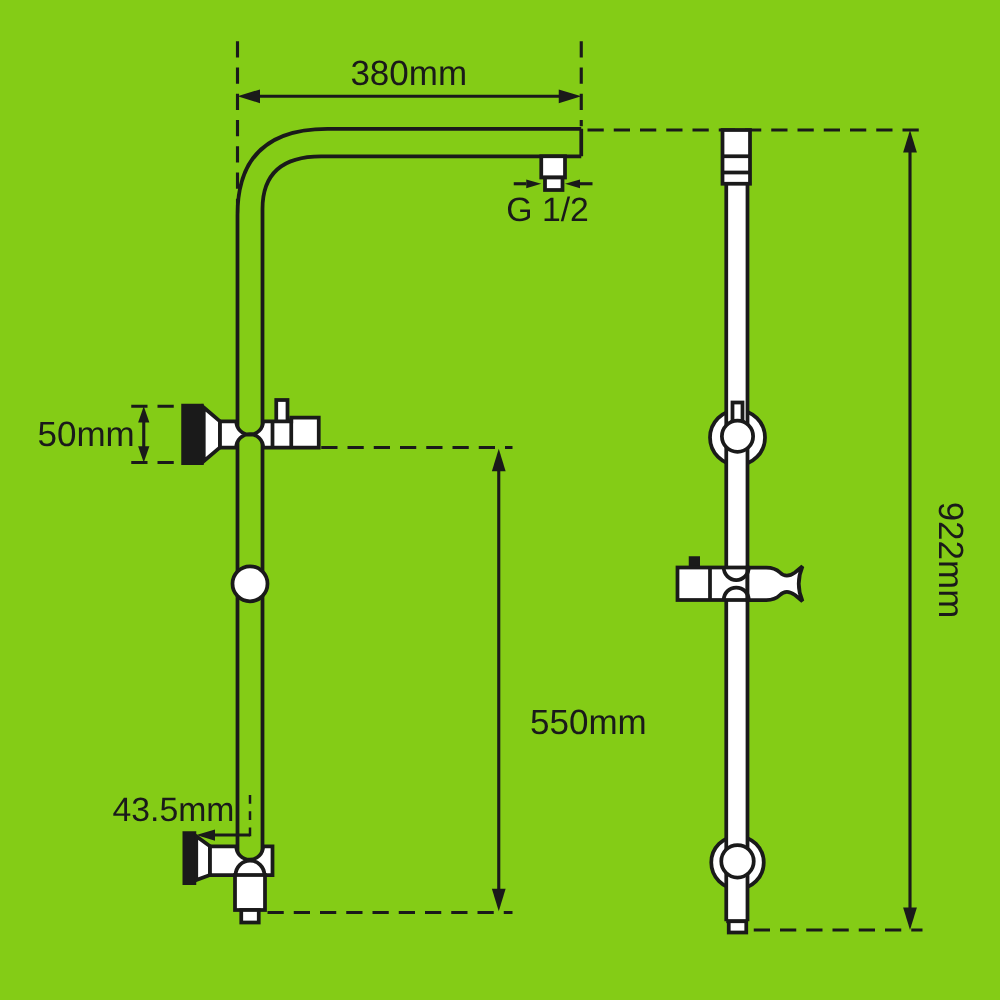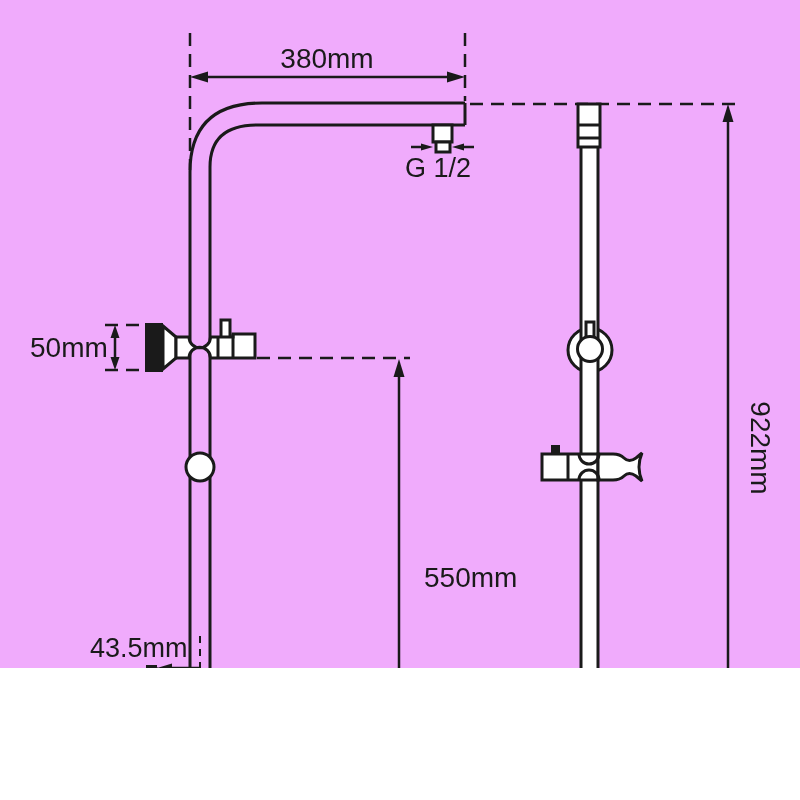--- a/index.html
+++ b/index.html
@@ -3,23 +3,23 @@
 <meta charset="utf-8">
 <style>
   html,body{
     margin:0;
     padding:0;
     background:#ffffff;
     font-family:"Liberation Sans", sans-serif;
   }
   .stage{
     width:800px;
-    height:668px;
+    height:800px;
     position:relative;
-    background:#f0abfc;
+    background:#84cc16;
     overflow:hidden;
   }
   svg{display:block;}
   .outline{fill:none;stroke:#1a1a1a;stroke-width:3;stroke-linecap:butt;stroke-linejoin:miter;}
   .part{fill:#ffffff;stroke:#1a1a1a;stroke-width:3;stroke-linejoin:miter;}
   .solid{fill:#1a1a1a;stroke:none;}
   .dim-line{fill:none;stroke:#1a1a1a;stroke-width:2.5;}
   .dash{fill:none;stroke:#1a1a1a;stroke-width:2.5;stroke-dasharray:13 8;}
   .centerline{fill:none;stroke:#1a1a1a;stroke-width:2;stroke-dasharray:7 6;}
   .arrowhead{fill:#1a1a1a;stroke:none;}

